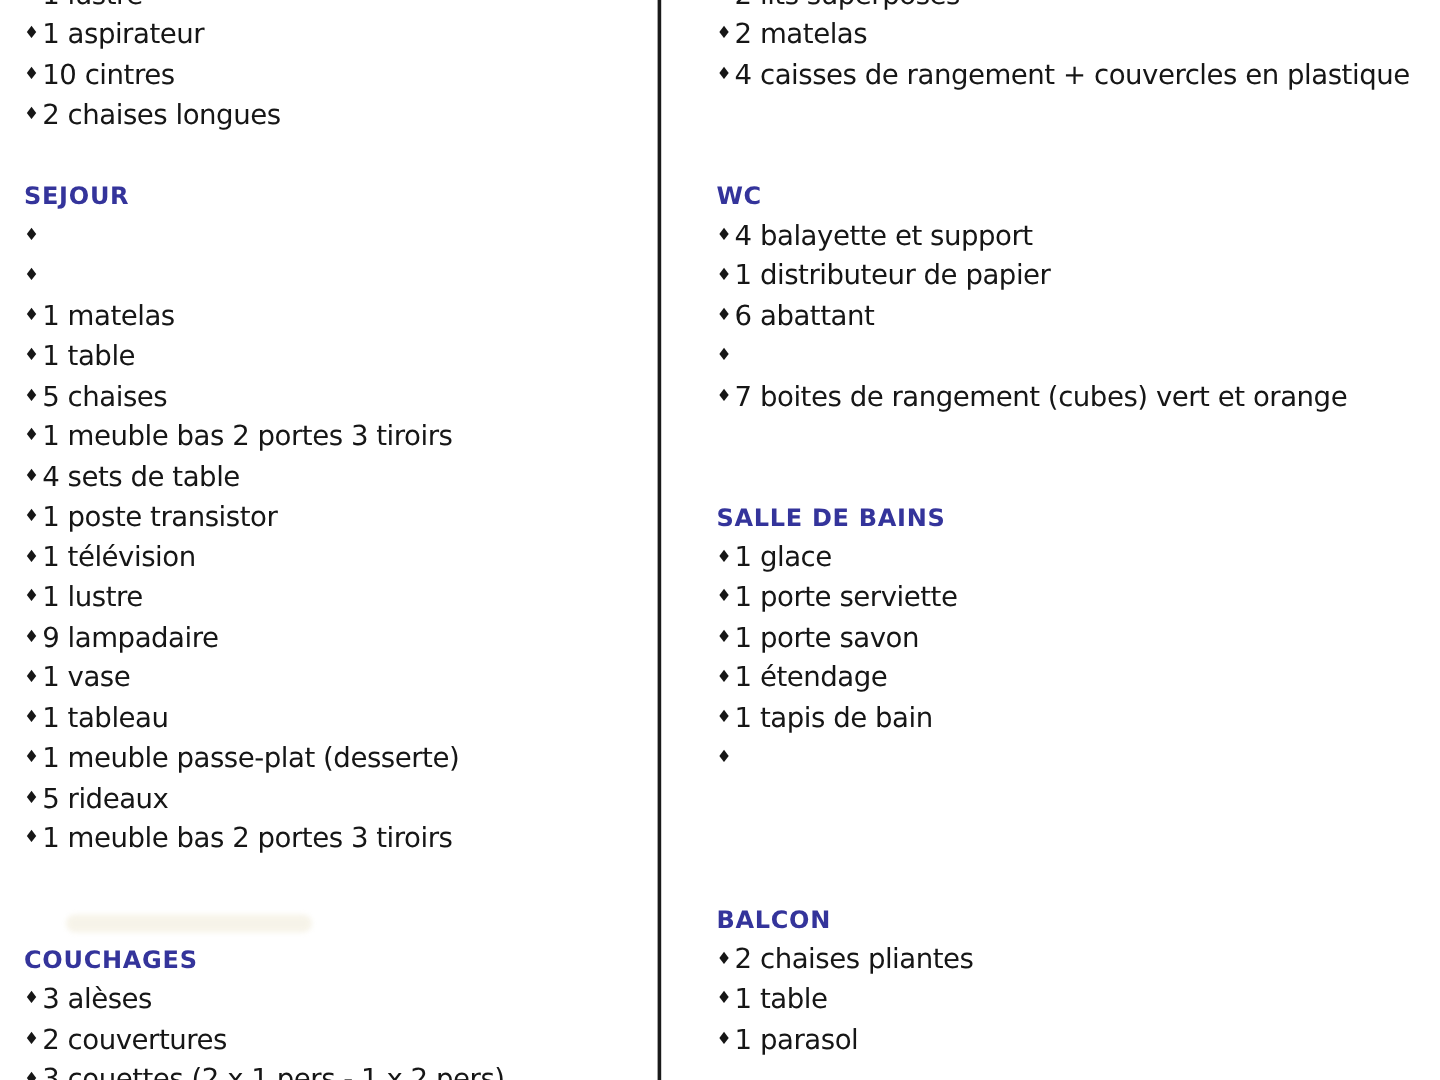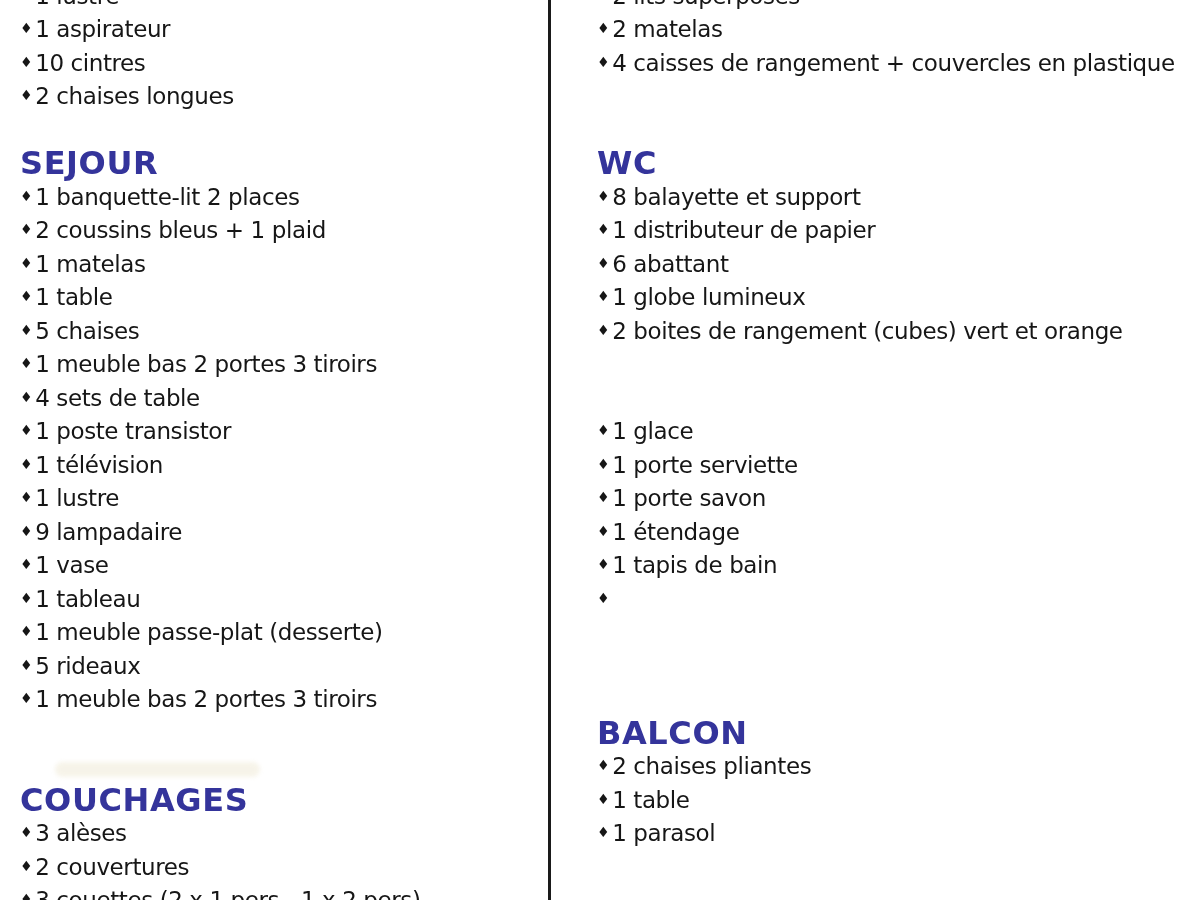--- a/index.html
+++ b/index.html
@@ -34,21 +34,21 @@
     height: 33.5px;
     display: flex;
     align-items: center;
   }
   .line.item {
     font-size: 23px;
     letter-spacing: -0.4px;
     color: var(--text-color, #161616);
   }
   .line.heading {
-    font-size: 32px;
+    font-size: 20px;
     font-weight: bold;
     letter-spacing: 0.6px;
     color: var(--heading-color, #34349b);
   }
   .bullet {
     font-size: 14px;
     margin-right: 3px;
     transform: translateY(-1px);
     color: var(--text-color, #161616);
   }
@@ -84,25 +84,23 @@
       <div class="line item">
         <span class="bullet">♦</span>
         <span>2 chaises longues</span>
       </div>
       <div class="line blank"></div>
       <div class="line heading">
         <span>SEJOUR</span>
       </div>
       <div class="line item">
         <span class="bullet">♦</span>
-        <span>1 banquette-lit 2 places</span>
-      </div>
-      <div class="line item">
-        <span class="bullet">♦</span>
-        <span>2 coussins bleus + 1 plaid</span>
+      </div>
+      <div class="line item">
+        <span class="bullet">♦</span>
       </div>
       <div class="line item">
         <span class="bullet">♦</span>
         <span>1 matelas</span>
       </div>
       <div class="line item">
         <span class="bullet">♦</span>
         <span>1 table</span>
       </div>
       <div class="line item">
@@ -185,40 +183,42 @@
         <span class="bullet">♦</span>
         <span>4 caisses de rangement + couvercles en plastique</span>
       </div>
       <div class="line blank"></div>
       <div class="line blank"></div>
       <div class="line heading">
         <span>WC</span>
       </div>
       <div class="line item">
         <span class="bullet">♦</span>
-        <span>8 balayette et support</span>
+        <span>4 balayette et support</span>
       </div>
       <div class="line item">
         <span class="bullet">♦</span>
         <span>1 distributeur de papier</span>
       </div>
       <div class="line item">
         <span class="bullet">♦</span>
         <span>6 abattant</span>
       </div>
       <div class="line item">
         <span class="bullet">♦</span>
-        <span>1 globe lumineux</span>
-      </div>
-      <div class="line item">
-        <span class="bullet">♦</span>
-        <span>2 boites de rangement (cubes) vert et orange</span>
-      </div>
-      <div class="line blank"></div>
-      <div class="line blank"></div>
+      </div>
+      <div class="line item">
+        <span class="bullet">♦</span>
+        <span>7 boites de rangement (cubes) vert et orange</span>
+      </div>
+      <div class="line blank"></div>
+      <div class="line blank"></div>
+      <div class="line heading">
+        <span>SALLE DE BAINS</span>
+      </div>
       <div class="line item">
         <span class="bullet">♦</span>
         <span>1 glace</span>
       </div>
       <div class="line item">
         <span class="bullet">♦</span>
         <span>1 porte serviette</span>
       </div>
       <div class="line item">
         <span class="bullet">♦</span>

